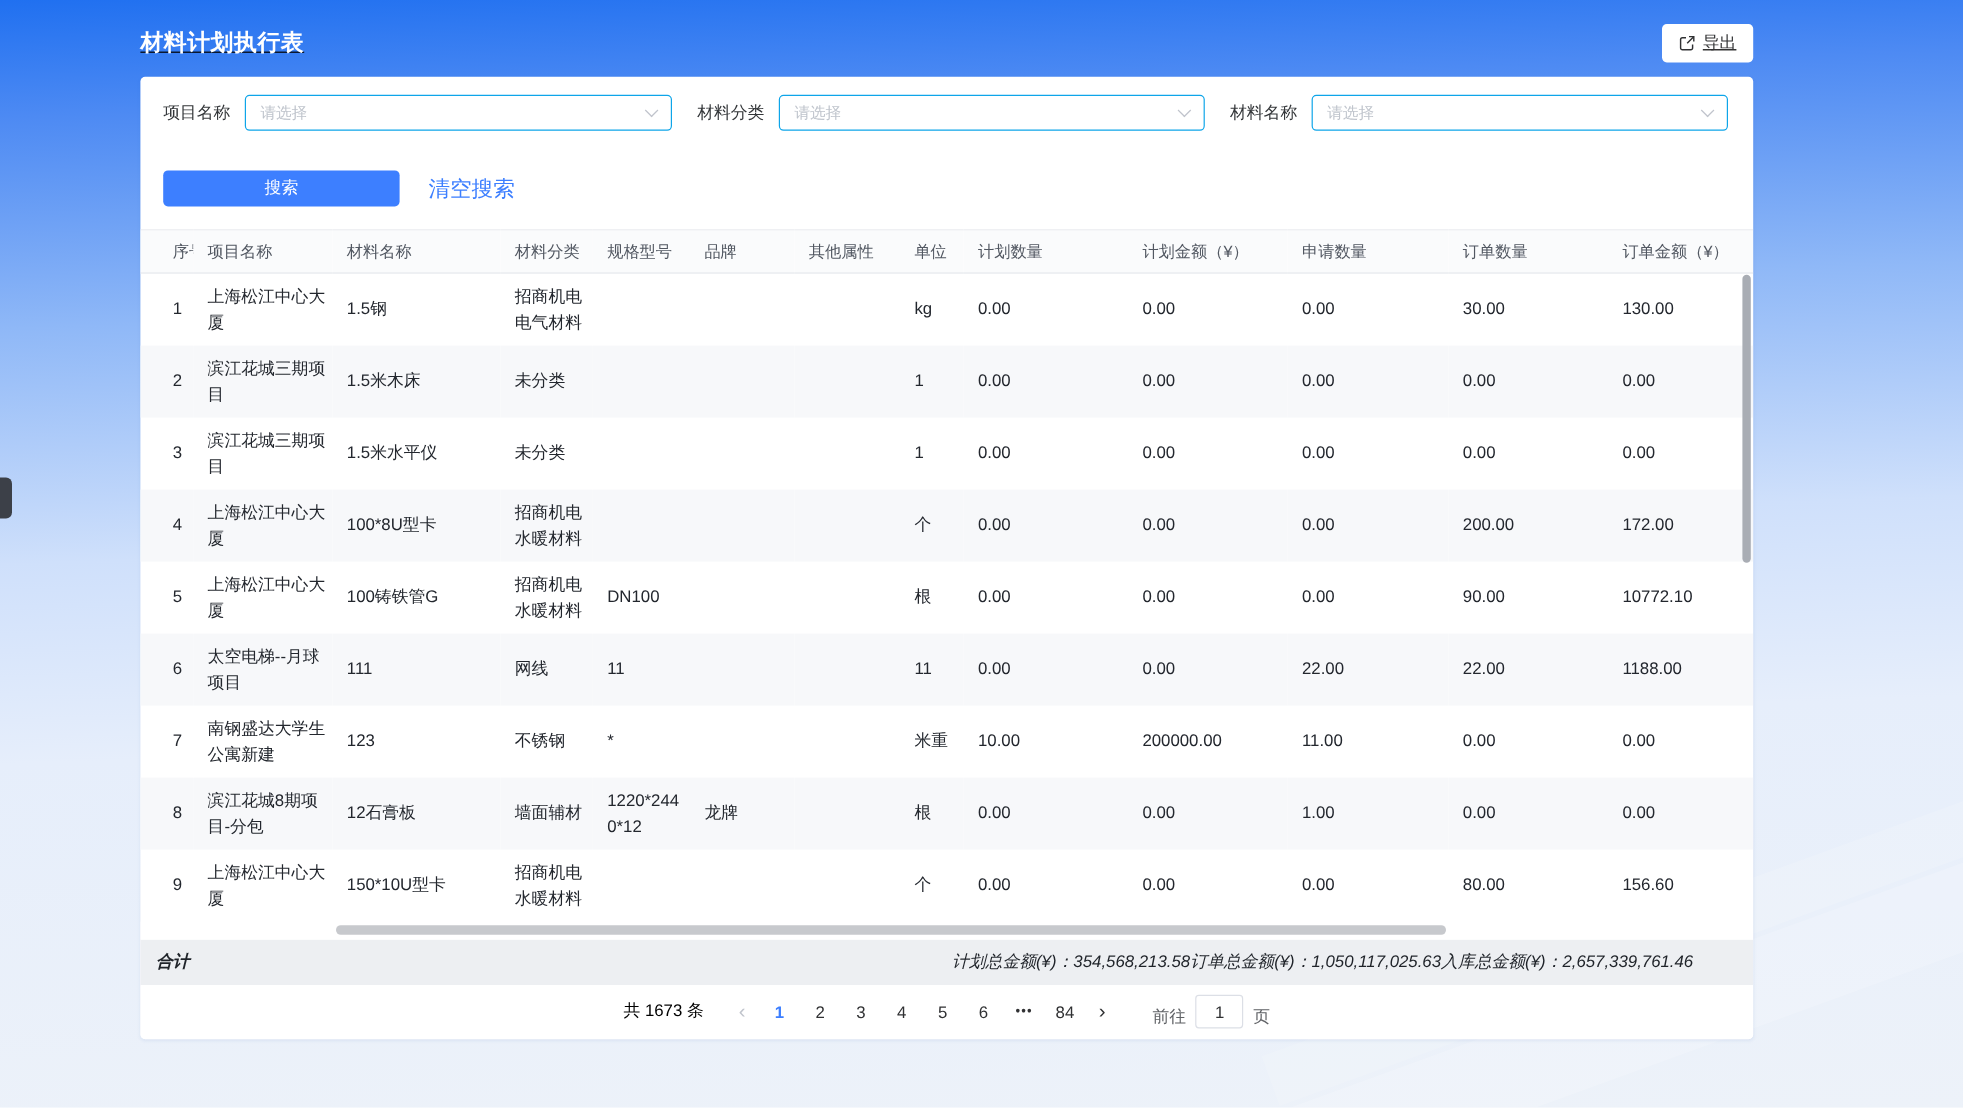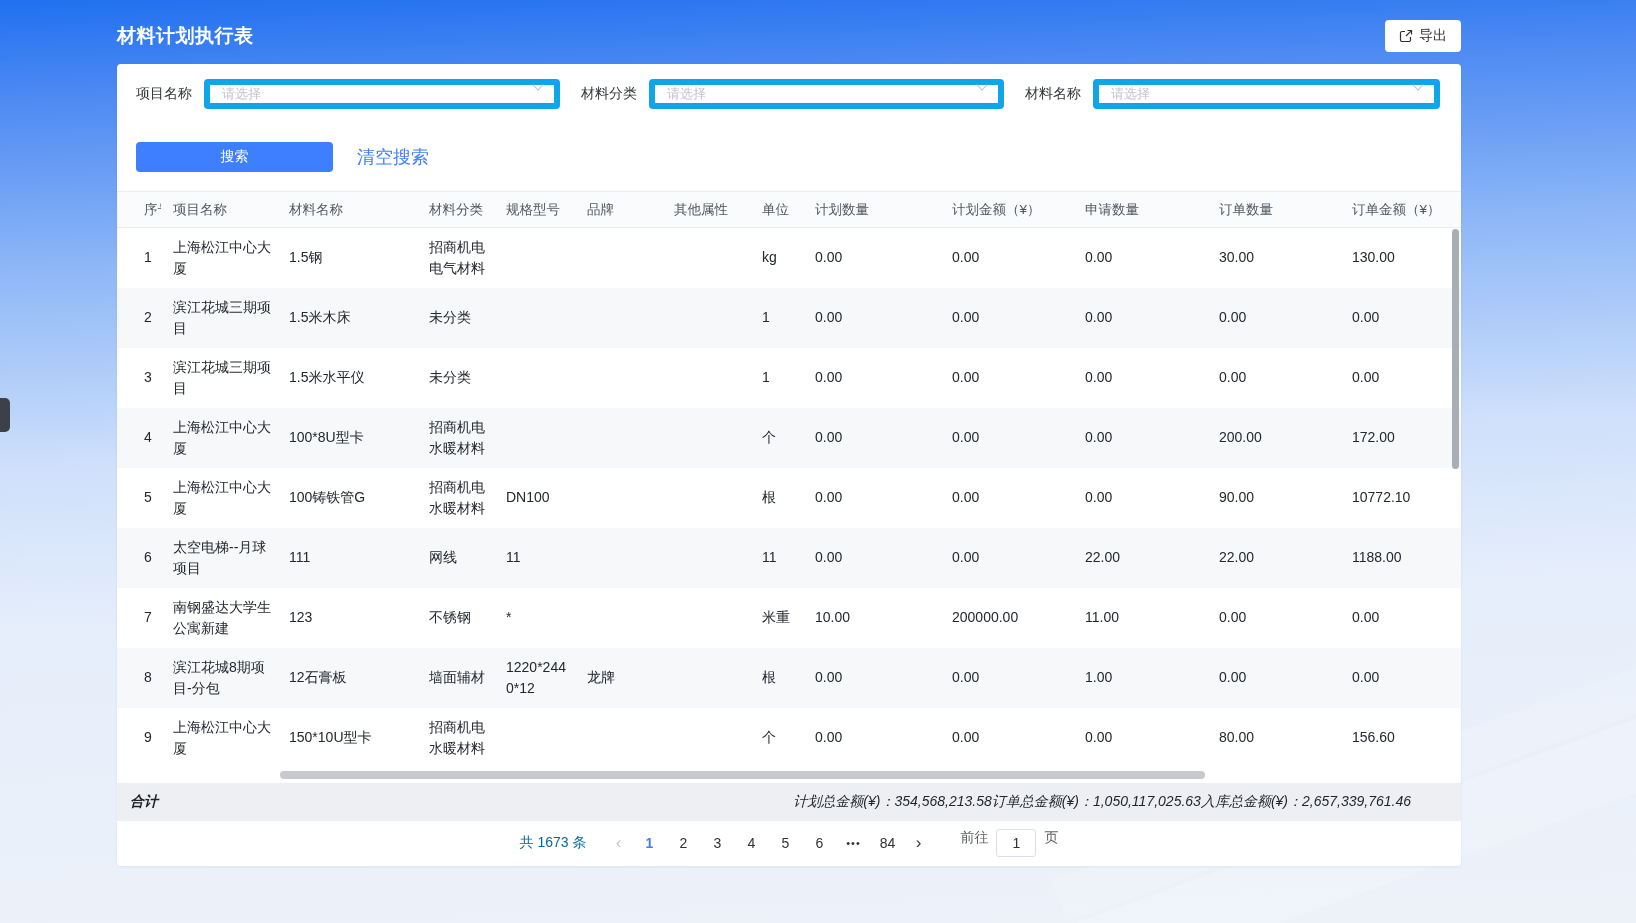--- a/index.html
+++ b/index.html
@@ -10,33 +10,33 @@
     position:relative; overflow:hidden;
   }
   .streak { position:absolute; background:#ffffff; pointer-events:none; }
   .streak1 { width:1000px; height:70px; right:-220px; bottom:30px; transform:rotate(-20deg); opacity:.18; }
   .streak2 { width:760px; height:44px; right:-160px; bottom:130px; transform:rotate(-20deg); opacity:.14; }
 
   .drawer-handle { position:absolute; left:0; top:398px; width:10px; height:34px;
     background:#3c4048; border-radius:0 5px 5px 0; cursor:pointer; }
 
   .content { position:absolute; left:117px; top:0; width:1344px; }
-  .topbar { display:flex; justify-content:space-between; align-items:center; padding:20px 0 12px; }
+  .topbar { display:flex; justify-content:space-between; align-items:center; padding:20px 0 12px;text-decoration:underline; }
   .page-title { color:#ffffff; font-size:19px; font-weight:700; letter-spacing:.5px; }
   .export-btn { height:32px; padding:0 14px; background:#ffffff; border:none; border-radius:4px;
     font-size:14px; color:#303133; display:flex; align-items:center; gap:6px; cursor:pointer; }
   .export-btn svg { display:block; }
 
   .panel { background:#ffffff; border-radius:4px; overflow:hidden; box-shadow:0 1px 3px rgba(30,80,160,.08); }
 
   .filters { padding:15px 19px 0; }
   .filter-row { display:flex; align-items:center; gap:21px; }
   .filter-field { display:flex; align-items:center; }
   .filter-label { font-size:14px; color:#333639; margin-right:12px; white-space:nowrap; }
-  .select { height:30px; border:6px solid #0ea5e9; border-radius:4px; display:flex; align-items:flex-start;
+  .select { height:30px; border:1px solid #0ea5e9; border-radius:4px; display:flex; align-items:center;
     justify-content:space-between; padding:0 12px; background:#fff; cursor:pointer; }
   .sel-project { width:356px; } .sel-category { width:355px; } .sel-material { width:347px; }
   .select .placeholder { color:#bfc4cc; font-size:13px; }
   .chevron { width:8px; height:8px; border-right:1.5px solid #c0c4cc; border-bottom:1.5px solid #c0c4cc;
     transform:rotate(45deg); margin-top:-4px; }
   .actions { display:flex; align-items:center; margin-top:33px; padding-bottom:19px; }
   .search-btn { width:197px; height:30px; background:#3d7fff; color:#fff; border:none; border-radius:4px;
     font-size:14px; cursor:pointer; }
   .clear-link { margin-left:24px; color:#3d7fff; font-size:18px; background:none; border:none; cursor:pointer; }
 
@@ -53,29 +53,29 @@
   .hscroll-thumb { position:absolute; left:163px; top:3px; width:925px; height:8px; background:#c7c9cd; border-radius:4px; cursor:pointer; }
 
   .summary { height:38px; background:#edeff2; display:flex; align-items:center; padding:0 50px 0 13px;
     font-size:14px; color:#1f2329;font-style:italic; }
   .summary-label { font-weight:700; }
   .summary-items { margin-left:auto; display:flex; }
   .summary-item .val { font-weight:500; }
 
   .pagination { height:45px; display:flex; align-items:center; justify-content:center;
     font-size:14px; color:#303133; background:#fff; }
-  .total-count { color:#0369a1; margin-right:18px; }
+  .total-count { color:#000000; margin-right:18px; }
   .page-arrow { width:28px; height:28px; text-align:center; font-size:17px; line-height:26px;
     background:none; border:none; cursor:pointer; color:#303133; }
   .page-arrow.disabled { color:#c0c4cc; cursor:default; }
   .page-btn { min-width:30px; height:28px; background:none; border:none; font-size:14px; color:#303133;
     cursor:pointer; margin:0 2px; }
   .page-btn.active { color:#3d7fff; font-weight:700; }
   .page-btn.dots { font-size:11px; letter-spacing:1px; color:#303133; }
-  .goto { display:flex; align-items:flex-start; margin-left:28px; gap:8px; color:#606266; }
+  .goto { display:flex; align-items:flex-end; margin-left:28px; gap:8px; color:#606266; }
   .goto input { width:40px; height:28px; border:1px solid #dcdfe6; border-radius:3px; text-align:center;
     font-size:14px; color:#303133; font-family:inherit; }
 </style>
 </head>
 <body>
 
 <div class="streak streak2"></div>
 <div class="streak streak1"></div>
 
 <div class="drawer-handle"></div>

